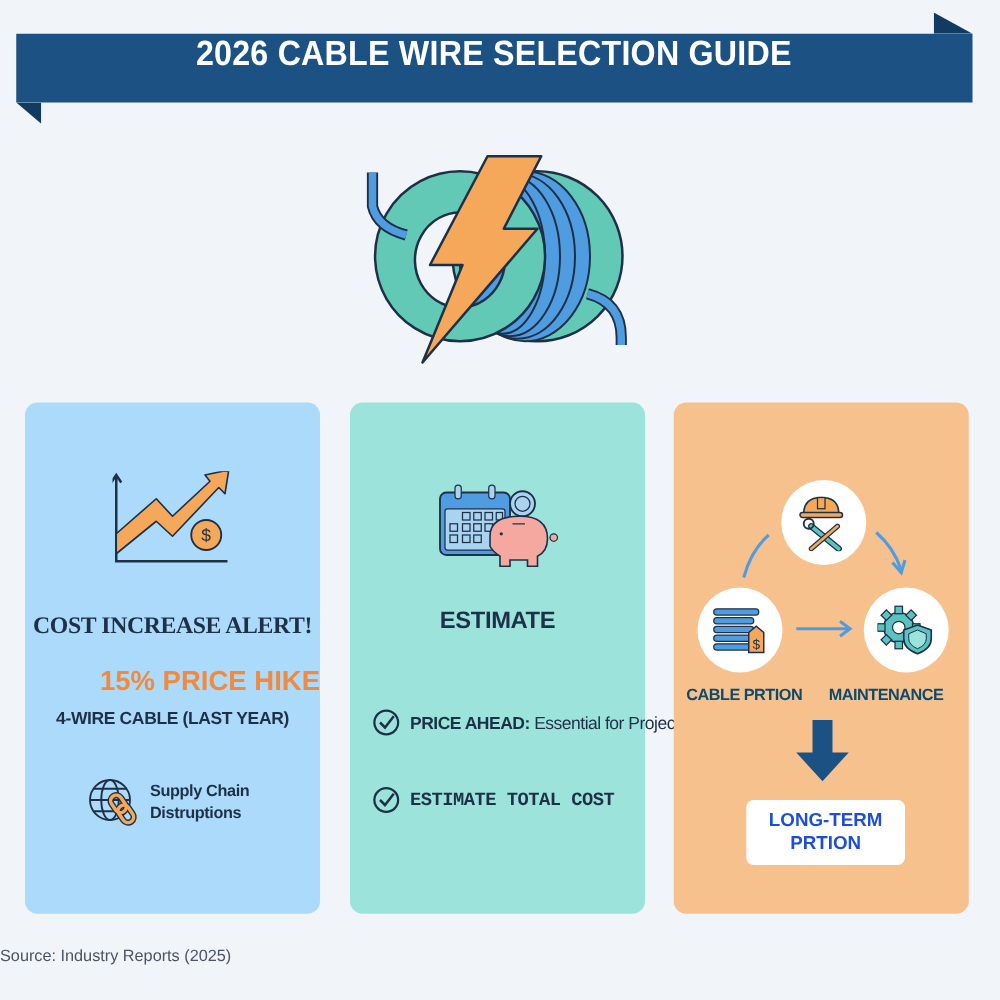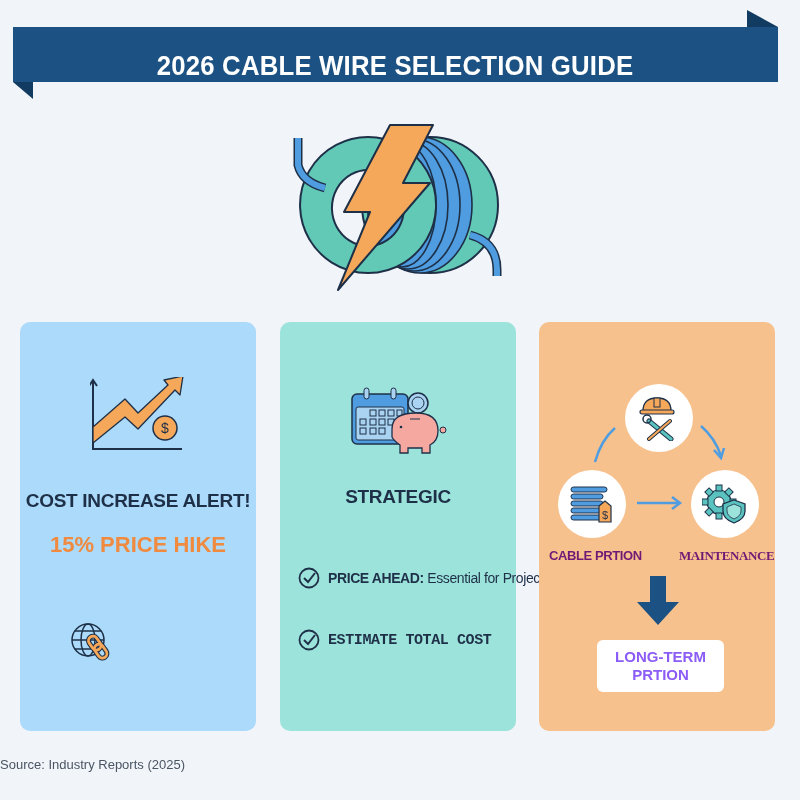--- a/index.html
+++ b/index.html
@@ -7,21 +7,21 @@
   body {
     background: #f1f4f9;
     font-family: "Liberation Sans", "DejaVu Sans", sans-serif;
     color: #1e3048;
     position: relative;
     overflow: hidden;
   }
   .banner {
     position: absolute; left: 13px; top: 27px; width: 765px; height: 55px;
     background: #1c5283;
-    display: flex; align-items: flex-end; justify-content: center;
+    display: flex; align-items: flex-start; justify-content: center;
   }
   .banner-title {
     color: #ffffff; font-size: 28px; font-weight: bold; letter-spacing: 0.2px;
     transform: scaleX(0.92);
   }
   .fold-right { position: absolute; left: 747px; top: 10px; width: 31px; height: 17px; }
   .fold-left { position: absolute; left: 13px; top: 82px; width: 20px; height: 17px; }
 
   .hero { position: absolute; left: 290px; top: 120px; width: 220px; height: 180px; }
 
@@ -43,27 +43,27 @@
   .small { font-size: 13px; color: #1e3048; font-weight: bold; letter-spacing: -0.3px; line-height: 17px; }
 
   .check-row { display: flex; align-items: center; gap: 8px; }
   .check-row .lbl { font-size: 14px; font-weight: bold; color: #1e3048; letter-spacing: -0.4px; white-space: nowrap; }
   .check-row .lbl .plain { font-weight: normal; }
 
   .circle {
     position: absolute; width: 68px; height: 68px; border-radius: 50%;
     background: #ffffff; display: flex; align-items: center; justify-content: center;
   }
-  .flow-label { font-size: 13px; font-weight: bold; color: #701a75; letter-spacing: -0.4px; white-space: nowrap; }
+  .flow-label { font-size: 13px; font-weight: bold; color: #0c4a6e; letter-spacing: -0.4px; white-space: nowrap; }
 
   .savings-box {
     position: absolute; left: 58px; top: 318px; width: 127px; height: 52px;
     background: #ffffff; border-radius: 6px; text-align: center;
     display: flex; flex-direction: column; justify-content: center;
-    font-weight: bold; font-size: 15px; color: #8b5cf6; line-height: 18px; align-items: center;
+    font-weight: bold; font-size: 15px; color: #1d4ed8; line-height: 18px; align-items: center;
   }
   .source {
     position: absolute; top: 757px; left: 0; width: 800px; text-align: left;
     font-size: 13px; color: #4a5563;
   }
 </style>
 </head>
 <body>
 
 <svg class="fold-right" viewBox="0 0 31 17">
@@ -98,39 +98,44 @@
 </svg>
 
 <div class="card card-blue">
   <svg class="abs" style="left:70px;top:55px;width:100px;height:75px;" viewBox="0 0 100 75">
     <path d="M3,4 L3,72 L92,72" fill="none" stroke="#1e3048" stroke-width="2"></path>
     <path d="M-1,9 L3,3 L7,9" fill="none" stroke="#1e3048" stroke-width="2"></path>
     <polygon points="3,50 35,22 48,36 78,8 74,3 93,-1 90,18 85,13 48,52 35,40 3,66" fill="#f5a75a" stroke="#1e3048" stroke-width="1.3" stroke-linejoin="round"></polygon>
     <circle cx="75" cy="51" r="12" fill="#f5a75a" stroke="#1e3048" stroke-width="1.5"></circle>
     <text x="75" y="56" text-anchor="middle" font-size="14" font-family="Liberation Sans, sans-serif" fill="#1e3048">$</text>
   </svg>
-  <div class="abs center-text heading" style="top:168px;">COST INCREASE ALERT!</div>
-  <div class="abs center-text hike" style="top:210px;">15% PRICE HIKE</div>
+  <div class="abs center-text heading" style="top:168px;font-family:Liberation Serif, serif;">COST INCREASE ALERT!</div>
+  <div class="abs center-text hike" style="top:210px;text-align:right;">15% PRICE HIKE</div>
+  <div class="abs center-text sub" style="top:244px;">4-WIRE CABLE (LAST YEAR)</div>
   <svg class="abs" style="left:50px;top:300px;width:44px;height:40px;" viewBox="0 0 44 40">
     <g fill="none" stroke="#1e3048" stroke-width="1.5">
       <circle cx="18" cy="18" r="16"></circle>
       <ellipse cx="18" cy="18" rx="7" ry="16"></ellipse>
       <line x1="2" y1="18" x2="34" y2="18"></line>
       <line x1="5" y1="9" x2="31" y2="9"></line>
       <line x1="5" y1="27" x2="31" y2="27"></line>
     </g>
     <g fill="none" stroke="#1e3048" stroke-width="5">
       <rect x="20" y="14" width="9" height="15" rx="4.5" transform="rotate(-35 24 21)"></rect>
       <rect x="26" y="22" width="9" height="15" rx="4.5" transform="rotate(-35 30 29)"></rect>
     </g>
     <g fill="none" stroke="#f5a75a" stroke-width="2.8">
       <rect x="20" y="14" width="9" height="15" rx="4.5" transform="rotate(-35 24 21)"></rect>
       <rect x="26" y="22" width="9" height="15" rx="4.5" transform="rotate(-35 30 29)"></rect>
     </g>
   </svg>
+  <div class="abs small" style="left:100px;top:302px;">
+    <div>Supply Chain</div>
+    <div>Distruptions</div>
+  </div>
 </div>
 
 <div class="card card-teal">
   <svg class="abs" style="left:70px;top:65px;width:100px;height:72px;" viewBox="0 0 100 72">
     <rect x="2" y="7" width="56" height="50" rx="5" fill="#4f9de0" stroke="#1e3048" stroke-width="1.5"></rect>
     <rect x="6" y="20" width="48" height="33" rx="2" fill="#a9d3f0" stroke="#1e3048" stroke-width="1"></rect>
     <g fill="none" stroke="#1e3048" stroke-width="1">
       <rect x="20" y="23" width="6" height="6"></rect>
         <rect x="29" y="23" width="6" height="6"></rect>
         <rect x="38" y="23" width="6" height="6"></rect>
@@ -146,21 +151,21 @@
     <rect x="14" y="1" width="5" height="11" rx="2.5" fill="#a9d3f0" stroke="#1e3048"></rect>
     <rect x="41" y="1" width="5" height="11" rx="2.5" fill="#a9d3f0" stroke="#1e3048"></rect>
     <circle cx="68" cy="16" r="10" fill="#a9d3f0" stroke="#1e3048" stroke-width="1.5"></circle>
     <circle cx="68" cy="16" r="6" fill="none" stroke="#1e3048"></circle>
     <path d="M42,42 Q42,26 66,26 Q88,26 88,44 Q88,54 80,58 L80,66 L72,66 L72,61 L58,61 L58,66 L50,66 L50,58 Q44,54 42,50 Z" fill="#f5a8a0" stroke="#1e3048" stroke-width="1.3"></path>
     <line x1="60" y1="32" x2="70" y2="32" stroke="#1e3048"></line>
     <circle cx="51" cy="40" r="1.3" fill="#1e3048"></circle>
     <circle cx="93" cy="43" r="3" fill="#f5a8a0" stroke="#1e3048"></circle>
   </svg>
   <div class="abs center-text heading" style="top:162px;line-height:26px;">
-    <div>STRATEGIC</div>
+    <div>ESTIMATE</div>
   </div>
   <div class="abs check-row" style="left:18px;top:245px;">
     <svg width="22" height="22" viewBox="0 0 22 22">
       <circle cx="11" cy="11" r="9.5" fill="none" stroke="#1e3048" stroke-width="1.8"></circle>
       <path d="M6,11 L10,15 L17,6" fill="none" stroke="#1e3048" stroke-width="2"></path>
     </svg>
     <span class="lbl"><span>PRICE AHEAD:</span><span class="plain"> Essential for Projects</span></span>
   </div>
   <div class="abs check-row" style="left:18px;top:307px;">
     <svg width="22" height="22" viewBox="0 0 22 22">
@@ -219,21 +224,21 @@
           <rect x="-3" y="11" width="6" height="6" transform="rotate(45)"></rect>
             <rect x="-3" y="11" width="6" height="6" transform="rotate(-45)"></rect>
         </g>
         <circle r="5" fill="#ffffff" stroke="#1e3048"></circle>
       </g>
       <path d="M32,16 L43,20 L43,27 Q43,35 32,39 Q21,35 21,27 L21,20 Z" fill="#5ac3bf" stroke="#1e3048" stroke-width="1.3"></path>
       <path d="M32,20 L39,23 L39,27 Q39,32 32,35 Q25,32 25,27 L25,23 Z" fill="#9ce3db" stroke="#1e3048" stroke-width="0.8"></path>
     </svg>
   </div>
   <div class="abs flow-label" style="left:10px;top:226px;">CABLE PRTION</div>
-  <div class="abs flow-label" style="left:140px;top:226px;font-family:Liberation Serif, serif;">MAINTENANCE</div>
+  <div class="abs flow-label" style="left:124px;top:226px;">MAINTENANCE</div>
   <svg class="abs" style="left:97px;top:254px;width:44px;height:50px;" viewBox="0 0 44 50">
     <polygon points="14,0 30,0 30,26 43,26 22,49 1,26 14,26" fill="#1c5283"></polygon>
   </svg>
   <div class="savings-box">
     <div>LONG-TERM</div>
     <div>PRTION</div>
   </div>
 </div>
 
 <div class="source">Source: Industry Reports (2025)</div>

